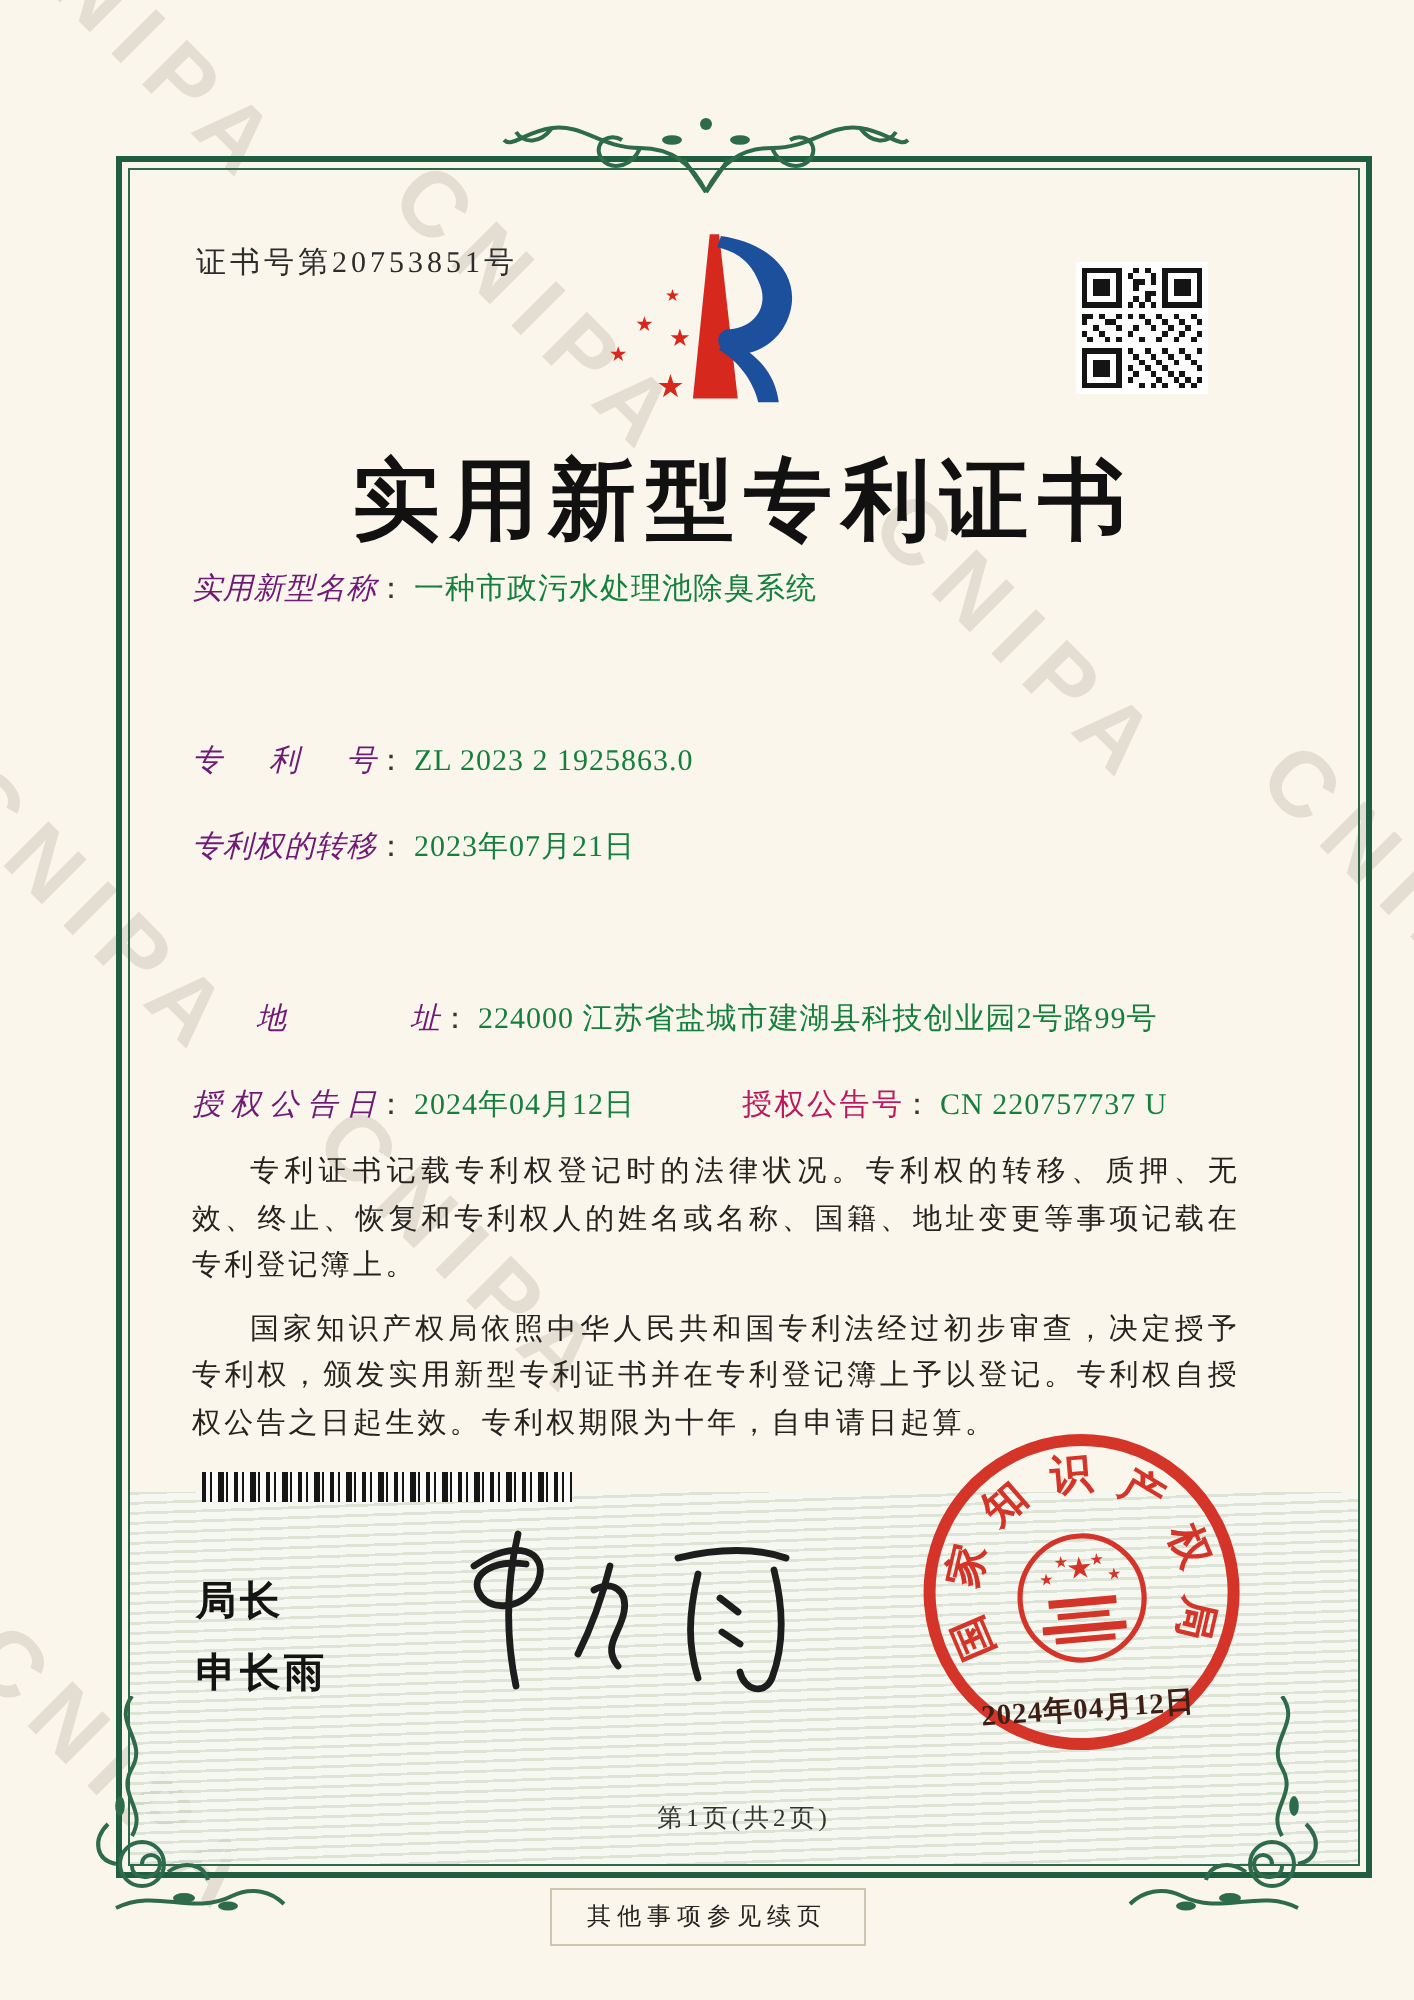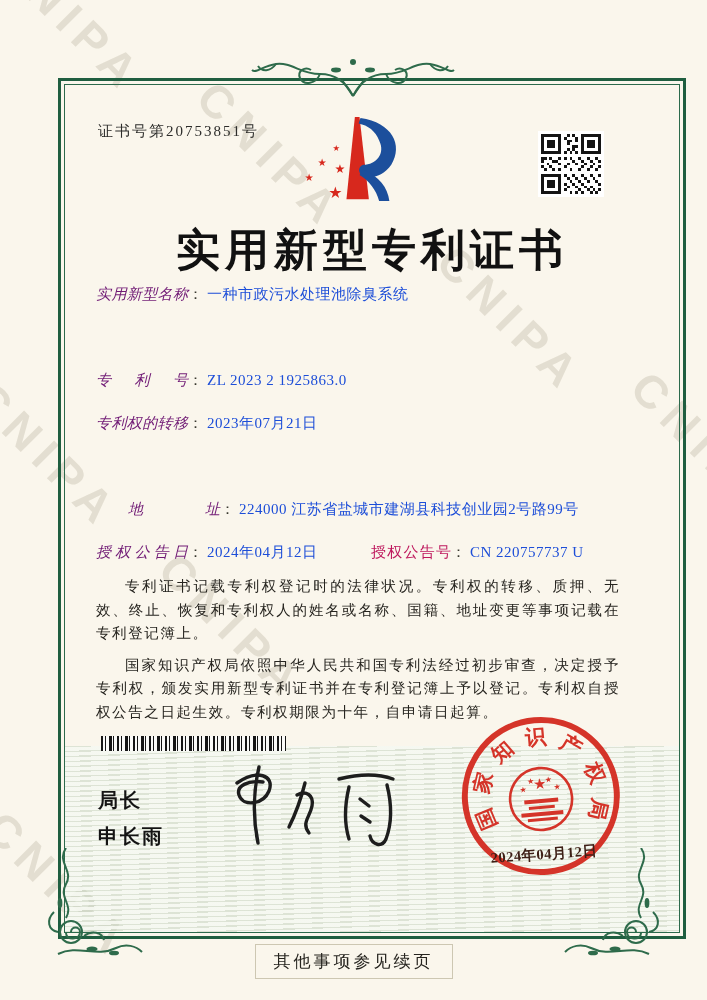--- a/index.html
+++ b/index.html
@@ -32,41 +32,41 @@
   .logo{ position:absolute; left:236px; top:32px; z-index:3;}
   .qr{ position:absolute; left:477px; top:50px; z-index:3;}
   .title{
     position:absolute; left:0; width:100%; top:140px; text-align:center;
     font-size:44px; font-weight:600; letter-spacing:5px; color:#111; z-index:3;
   }
   .frow{ position:absolute; left:35px; font-size:15px; white-space:nowrap; z-index:3;}
   .flabel{ display:inline-block; width:92px; text-align:justify; text-align-last:justify; color:#701a75; vertical-align:bottom;font-style:italic;}
   .flabel2{ display:inline-block; width:80px; text-align:justify; text-align-last:justify; color:#be185d; vertical-align:bottom;}
   .fcolon{ color:#38382f; }
-  .fvalue{ color:#1d4ed8; margin-left:4px; letter-spacing:.5px;}
+  .fvalue{ color:#15803d; margin-left:4px; letter-spacing:.5px;}
   .pair2{ position:absolute; left:275px; top:0;}
   .paras{ position:absolute; left:35px; top:494px; width:524px; font-size:14.5px; line-height:23.5px; letter-spacing:1.6px; color:#26241f; text-align:justify; z-index:3;}
   .paras p{ margin:0 0 8px 0; text-indent:2em;}
   .barcode{
     position:absolute; left:40px; top:655px; width:185px; height:15px; z-index:3;
     background:repeating-linear-gradient(90deg,
       #161616 0 2px,#fbfbf9 2px 4px,#161616 4px 5px,#fbfbf9 5px 8px,
       #161616 8px 11px,#fbfbf9 11px 12px,#161616 12px 13px,#fbfbf9 13px 16px);
   }
   .director{ position:absolute; left:37px; top:706px; z-index:4;
     font-family:"Liberation Sans","DejaVu Sans",sans-serif; font-weight:600; font-size:20px; color:#141414;}
   .director div{ margin-bottom:9px; letter-spacing:2px;}
   .signature{ position:absolute; left:140px; top:672px; z-index:4;}
   .seal{ position:absolute; left:395px; top:630px; z-index:4; transform:rotate(-5deg); opacity:.93;}
   .seal-date{ position:absolute; left:413px; top:764px; width:140px; z-index:5;
     font-size:14.5px; font-weight:700; letter-spacing:.5px; color:#3d1f16; transform:rotate(-4deg); text-align:center;}
   .page-num{ position:absolute; left:0; width:100%; top:820px; text-align:center; font-size:12.5px; letter-spacing:2px; color:#33332e; z-index:4;}
   .cont-box{
     position:absolute; left:50%; top:944px; transform:translateX(-50%);
-    border:1px solid #cdc7b2; padding:5px 18px; font-size:17px; letter-spacing:3px;
+    border:1px solid #cdc7b2; padding:5px 18px; font-size:12px; letter-spacing:3px;
     color:#26241f; z-index:3; background:rgba(250,246,236,.6); white-space:nowrap;
   }
   .ornament{ position:absolute; z-index:4; pointer-events:none;}
   svg text.sealch{ font-family:"Liberation Serif","DejaVu Serif",serif; font-weight:bold;}
 </style>
 </head>
 <body>
 
 <div class="page">
 
@@ -203,20 +203,21 @@
             <rect x="68" y="88" width="34" height="4"></rect>
             <rect x="72" y="95" width="26" height="3"></rect>
             <rect x="64" y="101" width="42" height="4"></rect>
             <rect x="70" y="107" width="30" height="3"></rect>
           </g>
         </g>
       </svg>
     </div>
     <div class="seal-date">2024年04月12日</div>
 
+    <div class="page-num">第1页(共2页)</div>
   </div>
 
   <div class="ornament" style="left:248px; top:52px;">
     <svg width="210" height="50" viewBox="0 0 210 50" fill="none" stroke="#2e6b4b" stroke-width="2">
       <path d="M105,44 C98,30 88,22 72,22 C52,22 44,10 28,12 C14,14 8,22 4,18"></path>
       <path d="M105,44 C112,30 122,22 138,22 C158,22 166,10 182,12 C196,14 202,22 206,18"></path>
       <path d="M72,22 c-4,10 -16,12 -20,4 c-3,-7 5,-12 11,-8"></path>
       <path d="M138,22 c4,10 16,12 20,4 c3,-7 -5,-12 -11,-8"></path>
       <path d="M105,44 L94,28 M105,44 L116,28"></path>
       <path d="M28,12 c-6,8 -14,8 -18,2"></path>

